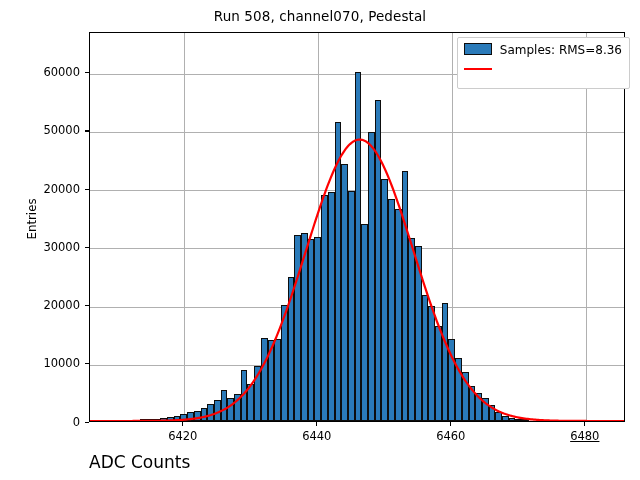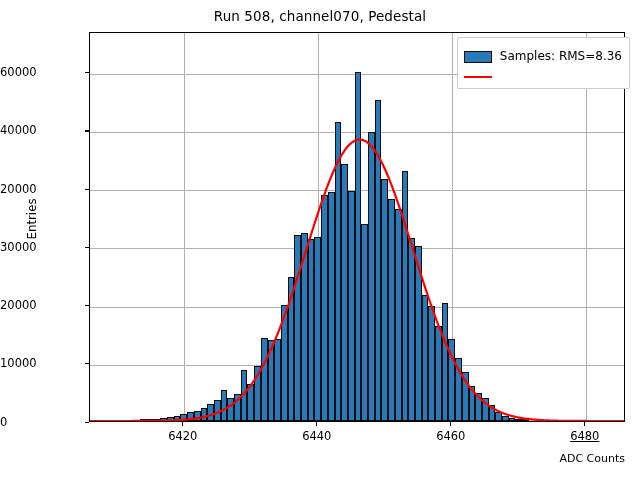--- a/index.html
+++ b/index.html
@@ -74,21 +74,21 @@
   }
   
   .ytick-mark {
     position: absolute;
     width: 4px;
     height: 1.2px;
     background: #000;
   }
   .ytick-label {
     position: absolute;
-    text-align: left;
+    text-align: right;
     font-size: 11.5px;
     color: #000;
     white-space: nowrap;
   }
   .xtick-mark {
     position: absolute;
     width: 1.2px;
     height: 4px;
     background: #000;
   }
@@ -108,37 +108,37 @@
     left: -8px;
     top: 212px;
     width: 80px;
     text-align: center;
   }
   #xlabel {
     position: absolute;
     left: 89px;
     top: 452px;
     width: 536px;
-    text-align: right;
-    font-size: 11px;
+    text-align: left;
+    font-size: 17px;
   }
   
   #legend {
     position: absolute;
     right: 10px;
     top: 37px;
     background: #ffffff;
     border: 1px solid #cccccc;
     border-radius: 2px;
     padding: 5px 7px 5px 6px;
     box-sizing: border-box;
   }
   .legend-row {
     display: flex;
-    align-items: flex-end;
+    align-items: flex-start;
     height: 20px;
   }
   .legend-swatch-patch {
     width: 28px;
     height: 12px;
     background: #2a7ab9;
     border: 1px solid #0d0d0d;
     box-sizing: border-box;
     margin-right: 8px;
     flex: none;
@@ -175,21 +175,21 @@
   <div id="ylabel">Entries</div>
 
   <div id="xlabel">ADC Counts</div>
 
   <div id="ytick-labels">
       <div class="ytick-label" style="left: 0px; width: 80px; top: 414.5px;">0</div>
       <div class="ytick-label" style="left: 0px; width: 80px; top: 356.291px;">10000</div>
       <div class="ytick-label" style="left: 0px; width: 80px; top: 298.082px;">20000</div>
       <div class="ytick-label" style="left: 0px; width: 80px; top: 239.873px;">30000</div>
       <div class="ytick-label" style="left: 0px; width: 80px; top: 181.664px;">20000</div>
-      <div class="ytick-label" style="left: 0px; width: 80px; top: 123.455px;">40000</div>
+      <div class="ytick-label" style="left: 0px; width: 80px; top: 123.455px;">50000</div>
       <div class="ytick-label" style="left: 0px; width: 80px; top: 65.2463px;">60000</div>
     </div>
   <div id="ytick-marks">
       <div class="ytick-mark" style="left: 85px; top: 421.5px;"></div>
       <div class="ytick-mark" style="left: 85px; top: 363.291px;"></div>
       <div class="ytick-mark" style="left: 85px; top: 305.082px;"></div>
       <div class="ytick-mark" style="left: 85px; top: 246.873px;"></div>
       <div class="ytick-mark" style="left: 85px; top: 188.664px;"></div>
       <div class="ytick-mark" style="left: 85px; top: 130.455px;"></div>
       <div class="ytick-mark" style="left: 85px; top: 72.2463px;"></div>

